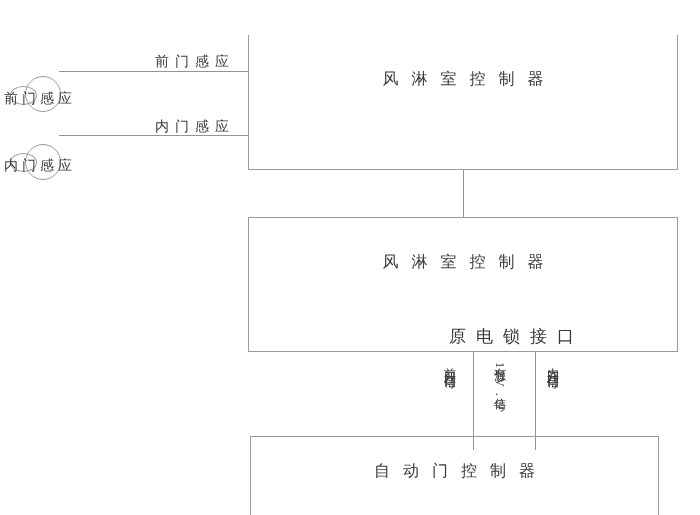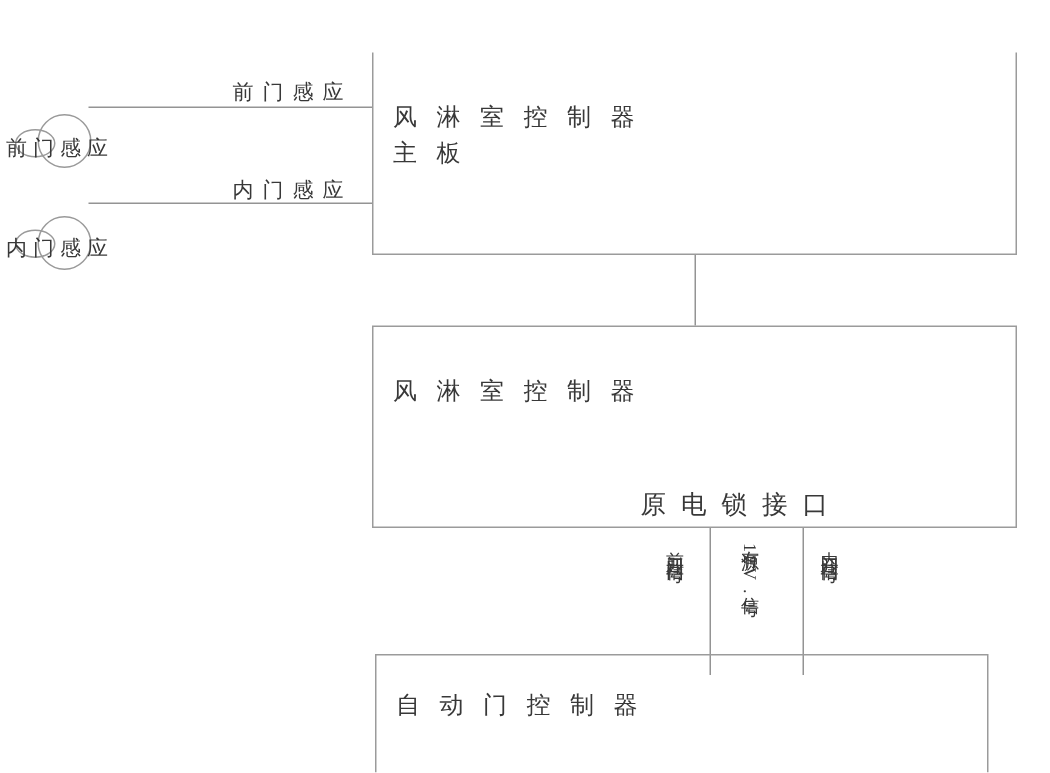--- a/index.html
+++ b/index.html
@@ -12,21 +12,21 @@
   
   .sensor-ellipse{border:1px solid #9a9a9a;border-radius:50%;background:transparent;}
   .sensor-circle{border:1px solid #9a9a9a;border-radius:50%;background:transparent;}
   
   .hwire{height:1px;background:#949494;}
   .vwire{width:1px;background:#949494;}
   
   .box{border:1px solid #9b9b9b;background:transparent;box-sizing:border-box;}
   .box.no-top{border-top:none;}
   .box-title{
-    text-align:left;font-size:16px;letter-spacing:13px;line-height:24px;
+    text-align:center;font-size:16px;letter-spacing:13px;line-height:24px;
     padding-left:13px; 
     white-space:nowrap;
   }
   .sensor-label{font-size:14px;letter-spacing:4px;white-space:nowrap;}
   .wire-label{font-size:14px;letter-spacing:6px;white-space:nowrap;}
   .port-label{font-size:17px;letter-spacing:10px;white-space:nowrap;}
   .vtext{
     writing-mode:vertical-rl;text-orientation:mixed;
     font-size:12px;letter-spacing:2px;line-height:14px;white-space:nowrap;
   }
@@ -50,28 +50,27 @@
   <div class="abs sensor-label" style="left:4px;top:133px;">内门感应</div>
 
   <div class="abs hwire" style="left:59px;top:47px;width:189px;"></div>
   <div class="abs wire-label" style="left:155px;top:29px;">前门感应</div>
 
   <div class="abs hwire" style="left:59px;top:111px;width:189px;"></div>
   <div class="abs wire-label" style="left:155px;top:94px;">内门感应</div>
 
   <div class="abs box no-top" style="left:248px;top:11px;width:430px;height:135px;">
     <div class="box-title" style="margin-top:32px;">风淋室控制器</div>
-    <div class="box-title">主板</div>
   </div>
 
   <div class="abs vwire" style="left:463px;top:146px;height:47px;"></div>
 
   <div class="abs box" style="left:248px;top:193px;width:430px;height:135px;">
     <div class="box-title" style="margin-top:32px;">风淋室控制器</div>
-    <div class="abs port-label" style="left:178px;bottom:3px;">原电锁接口</div>
+    <div class="abs port-label" style="left:200px;bottom:3px;">原电锁接口</div>
   </div>
 
   <div class="abs vwire" style="left:473px;top:328px;height:98px;"></div>
   <div class="abs vwire" style="left:535px;top:328px;height:98px;"></div>
 
   <div class="abs vtext" style="left:443px;top:334px;">前门开门信号</div>
   <div class="abs vtext" style="left:493px;top:334px;">有源12V信号.</div>
   <div class="abs vtext" style="left:546px;top:334px;">内门开门信号</div>
 
   <div class="abs box" style="left:250px;top:412px;width:409px;height:81px;">

